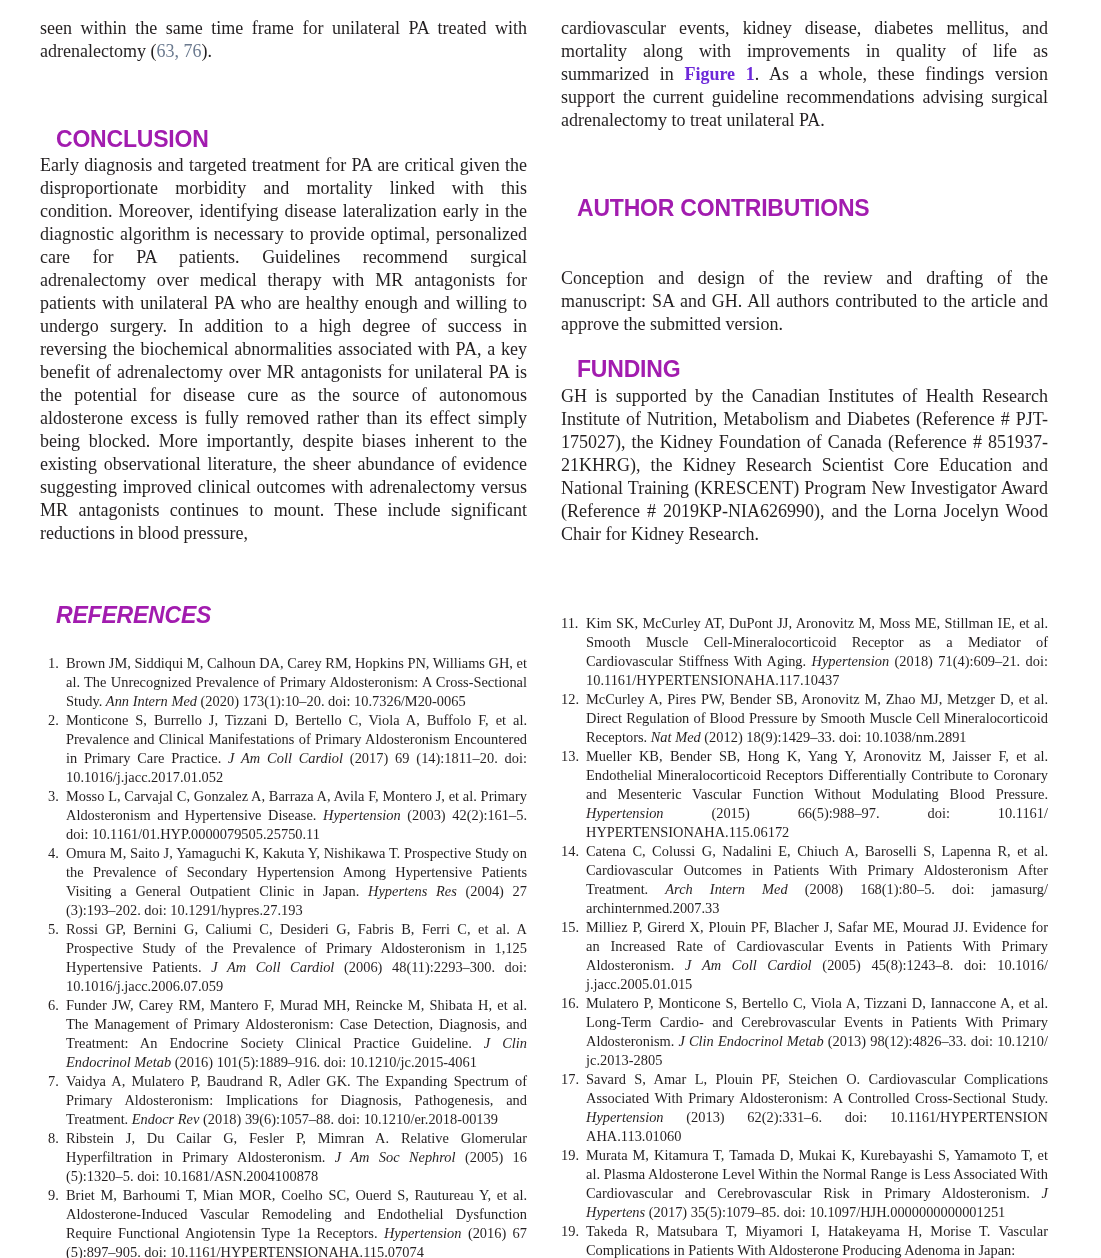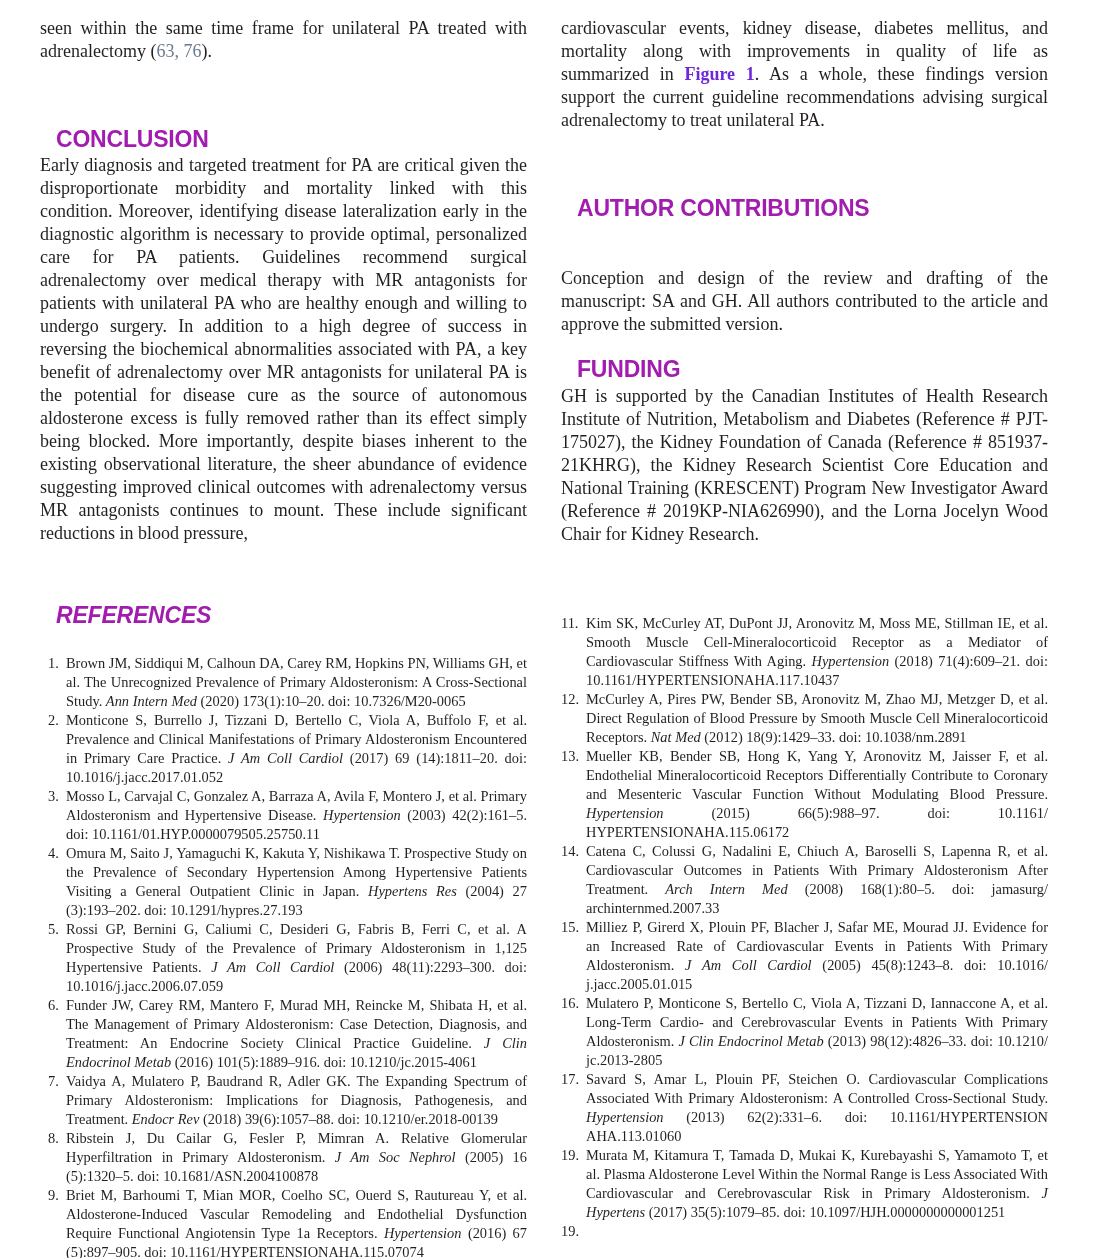--- a/index.html
+++ b/index.html
@@ -73,14 +73,14 @@
 
 <ol class="refs col col-right" style="top:614px;">
   <li class="ref"><span class="ref-num">11.</span><span>Kim SK, McCurley AT, DuPont JJ, Aronovitz M, Moss ME, Stillman IE, et al. Smooth Muscle Cell-Mineralocorticoid Receptor as a Mediator of Cardiovascular Stiffness With Aging. </span><span class="ref-journal">Hypertension</span><span> (2018) 71(4):609–21. doi: 10.1161/HYPERTENSIONAHA.117.10437</span></li>
   <li class="ref"><span class="ref-num">12.</span><span>McCurley A, Pires PW, Bender SB, Aronovitz M, Zhao MJ, Metzger D, et al. Direct Regulation of Blood Pressure by Smooth Muscle Cell Mineralocorticoid Receptors. </span><span class="ref-journal">Nat Med</span><span> (2012) 18(9):1429–33. doi: 10.1038/nm.2891</span></li>
   <li class="ref"><span class="ref-num">13.</span><span>Mueller KB, Bender SB, Hong K, Yang Y, Aronovitz M, Jaisser F, et al. Endothelial Mineralocorticoid Receptors Differentially Contribute to Coronary and Mesenteric Vascular Function Without Modulating Blood Pressure. </span><span class="ref-journal">Hypertension</span><span> (2015) 66(5):988–97. doi: 10.1161/ HYPERTENSIONAHA.115.06172</span></li>
   <li class="ref"><span class="ref-num">14.</span><span>Catena C, Colussi G, Nadalini E, Chiuch A, Baroselli S, Lapenna R, et al. Cardiovascular Outcomes in Patients With Primary Aldosteronism After Treatment. </span><span class="ref-journal">Arch Intern Med</span><span> (2008) 168(1):80–5. doi: jamasurg/ archinternmed.2007.33</span></li>
   <li class="ref"><span class="ref-num">15.</span><span>Milliez P, Girerd X, Plouin PF, Blacher J, Safar ME, Mourad JJ. Evidence for an Increased Rate of Cardiovascular Events in Patients With Primary Aldosteronism. </span><span class="ref-journal">J Am Coll Cardiol</span><span> (2005) 45(8):1243–8. doi: 10.1016/ j.jacc.2005.01.015</span></li>
   <li class="ref"><span class="ref-num">16.</span><span>Mulatero P, Monticone S, Bertello C, Viola A, Tizzani D, Iannaccone A, et al. Long-Term Cardio- and Cerebrovascular Events in Patients With Primary Aldosteronism. </span><span class="ref-journal">J Clin Endocrinol Metab</span><span> (2013) 98(12):4826–33. doi: 10.1210/ jc.2013-2805</span></li>
   <li class="ref"><span class="ref-num">17.</span><span>Savard S, Amar L, Plouin PF, Steichen O. Cardiovascular Complications Associated With Primary Aldosteronism: A Controlled Cross-Sectional Study. </span><span class="ref-journal">Hypertension</span><span> (2013) 62(2):331–6. doi: 10.1161/HYPERTENSION AHA.113.01060</span></li>
   <li class="ref"><span class="ref-num">19.</span><span>Murata M, Kitamura T, Tamada D, Mukai K, Kurebayashi S, Yamamoto T, et al. Plasma Aldosterone Level Within the Normal Range is Less Associated With Cardiovascular and Cerebrovascular Risk in Primary Aldosteronism. </span><span class="ref-journal">J Hypertens</span><span> (2017) 35(5):1079–85. doi: 10.1097/HJH.0000000000001251</span></li>
-  <li class="ref"><span class="ref-num">19.</span><span class="ref-journal"></span><span></span></li>
+  <li class="ref"><span class="ref-num">19.</span><span>Takeda R, Matsubara T, Miyamori I, Hatakeyama H, Morise T. Vascular Complications in Patients With Aldosterone Producing Adenoma in Japan:</span><span class="ref-journal"></span><span></span></li>
 </ol>
 
 </body></html>

